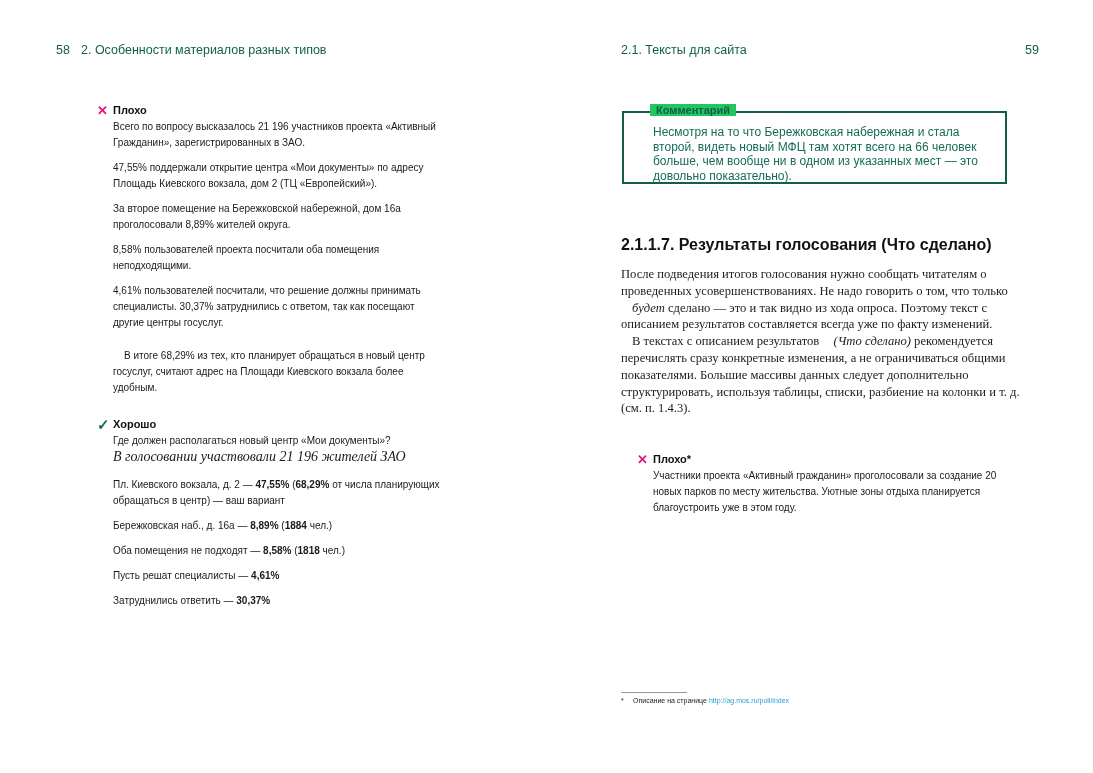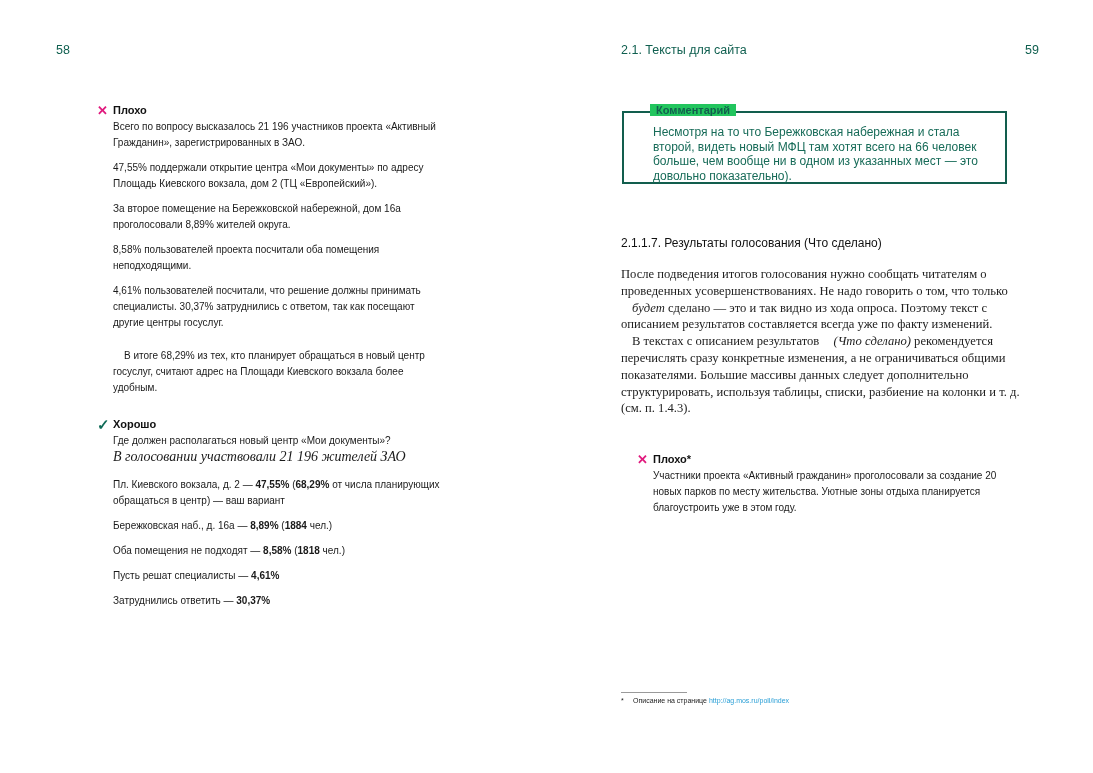--- a/index.html
+++ b/index.html
@@ -30,40 +30,41 @@
     #bad-left { top: 101px; }
     #good-left { top: 415px; }
 
     
     .comment-box { position: absolute; left: 76px; top: 111px; width: 385px; height: 73px;
                    border: 2.5px solid #125e4e; box-sizing: border-box; }
     .comment-title { position: absolute; left: 26px; top: -9px; background: #22c55e; padding: 0 6px;
                      font-weight: bold; font-size: 11px; color: #125e4e; }
     .comment-text { position: absolute; left: 29px; top: 12px; width: 345px; font-size: 12px; line-height: 14.5px; color: #176b58; }
 
-    .section-heading { position: absolute; left: 75px; top: 236px; font-weight: normal; font-size: 12px; color: #111; text-align: right; }
+    .section-heading { position: absolute; left: 75px; top: 236px; font-weight: bold; font-size: 16px; color: #111; text-align: right; }
 
     .body-text { position: absolute; left: 75px; top: 266px; width: 400px; font-family: "Liberation Serif", serif;
                  font-size: 12.6px; line-height: 16.8px; color: #222; }
     .body-text p { margin: 0; }
     .body-text p.ind { text-indent: 11px; }
     .body-text i { font-style: italic; margin-left: 11px; }
 
     #bad-right { left: 91px; top: 450px; width: 370px; }
 
     .footnote-rule { position: absolute; left: 75px; top: 692px; width: 66px; height: 0; border-top: 1px solid #9a9a9a; }
     .footnote { position: absolute; left: 75px; top: 697px; font-size: 7px; color: #222; white-space: nowrap; }
     .footnote .star { display: inline-block; width: 12px; }
     .footnote .link { color: #2a9fd6; }
   </style>
 </head>
 <body>
 
 <div class="page page-left">
   <span class="running-head rh-left-num">58</span>
+  <span class="running-head rh-left-title">2. Особенности материалов разных типов</span>
 
   <div class="example" id="bad-left">
     <div class="ex-head">
       <span class="ex-icon icon-bad">✕</span>
       <span>Плохо</span>
     </div>
     <div class="ex-body">
       <p>Всего по вопросу высказалось 21 196 участников проекта «Активный Гражданин», зарегистрированных в ЗАО.</p>
       <p>47,55% поддержали открытие центра «Мои документы» по адресу Площадь Киевского вокзала, дом 2 (ТЦ «Европейский»).</p>
       <p>За второе помещение на Бережковской набережной, дом 16а проголосовали 8,89% жителей округа.</p>

